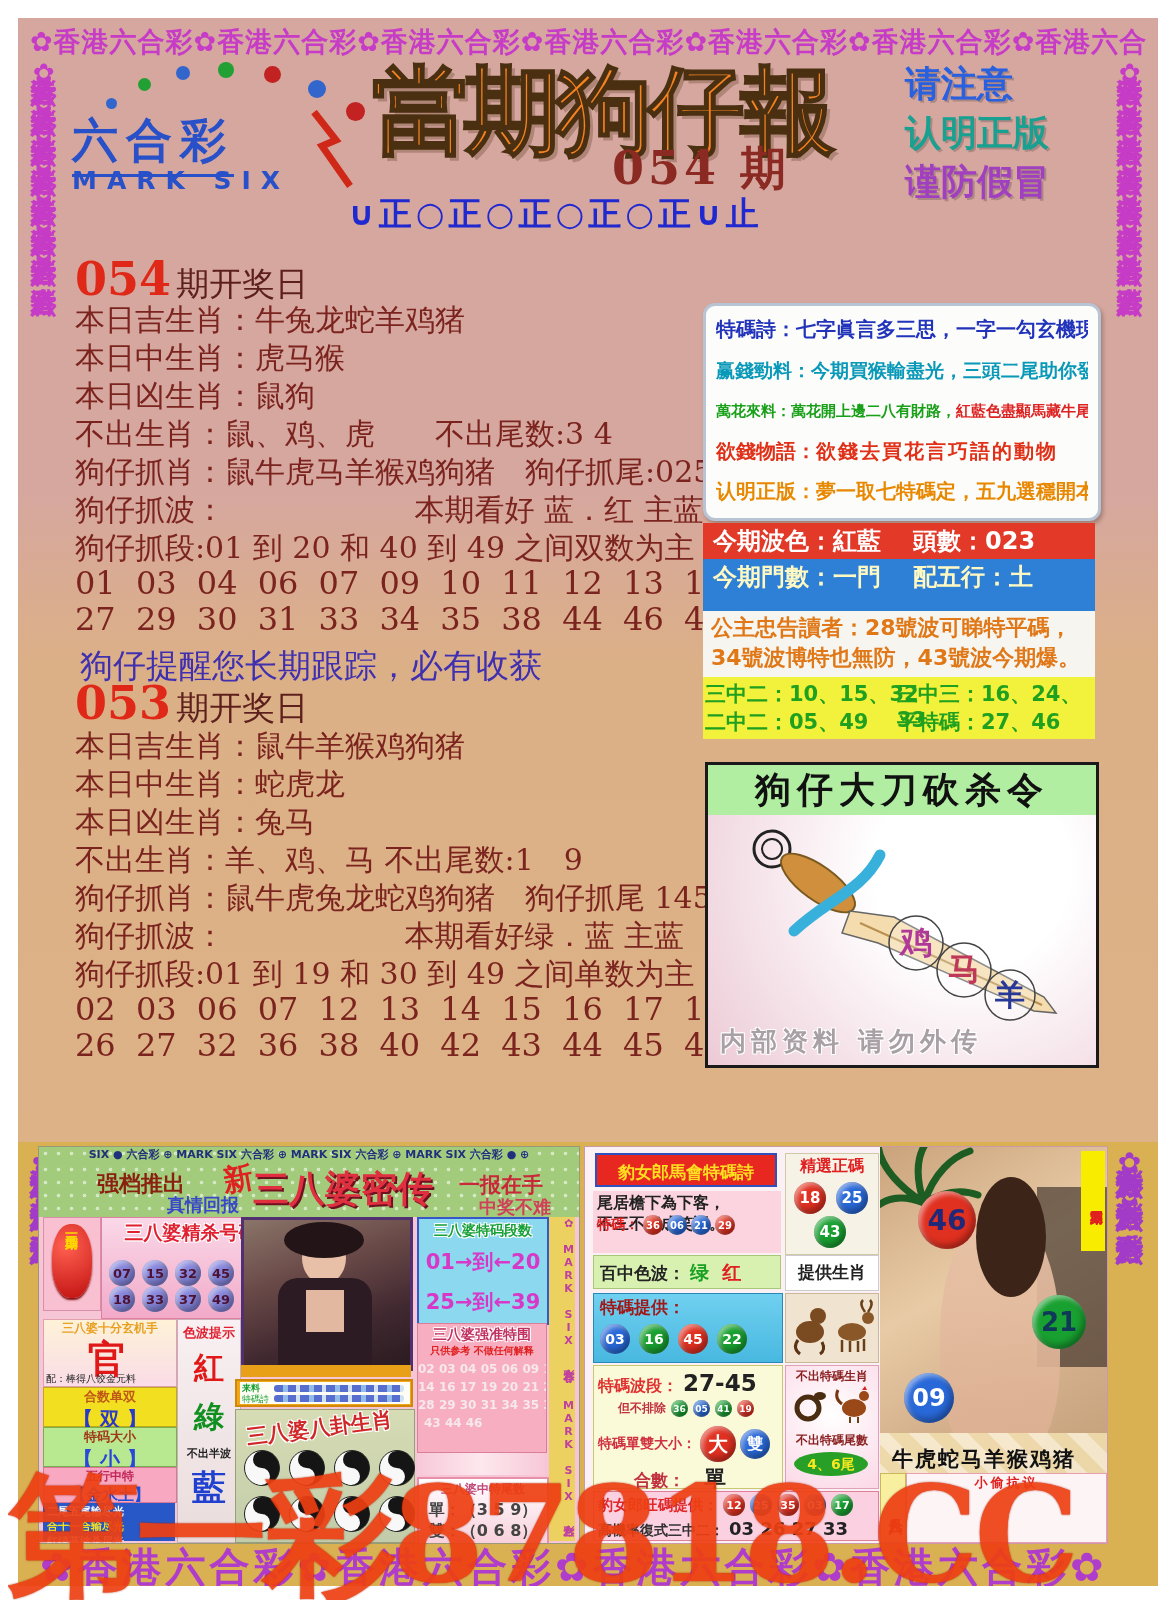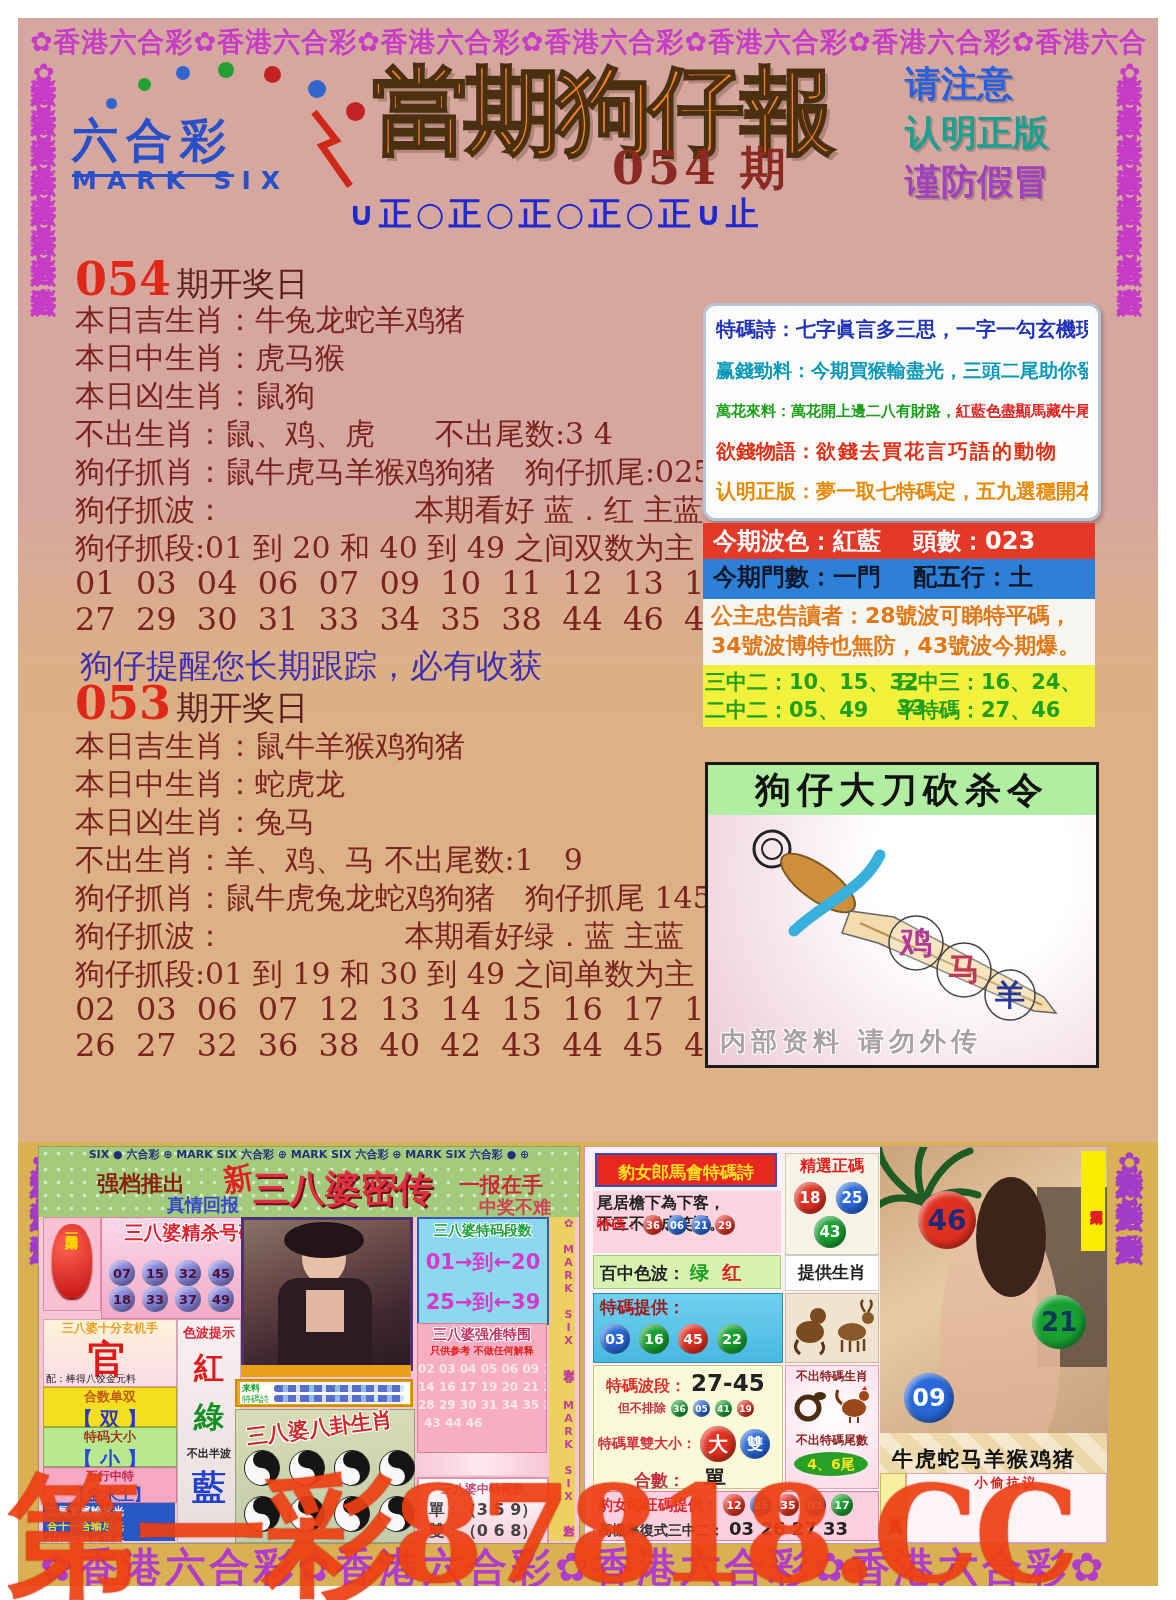--- a/index.html
+++ b/index.html
@@ -121,21 +121,21 @@
     <div class="nowrap" style="position:absolute;left:10px;top:172px;width:372px;font-size:20px;font-weight:bold;">
       <span style="color:#e88800;">认明正版：</span><span style="color:#e88800;">夢一取七特碼定，五九選穩開本期</span>
     </div>
   </div>
 
   <div class="abs" style="left:703px;top:523px;width:392px;">
     <div style="position:relative;height:36px;background:#e23928;color:#fff;font-weight:bold;font-size:24px;line-height:36px;">
       <span style="position:absolute;left:10px;">今期波色：紅藍</span>
       <span style="position:absolute;left:210px;">頭數：023</span>
     </div>
-    <div style="position:relative;height:40px;background:#2e7fd6;color:#0f172a;font-weight:bold;font-size:24px;line-height:36px;">
+    <div style="position:relative;height:52px;background:#2e7fd6;color:#fef9c3;font-weight:bold;font-size:24px;line-height:36px;">
       <span style="position:absolute;left:10px;">今期門數：一門</span>
       <span style="position:absolute;left:210px;">配五行：土</span>
     </div>
     <div style="position:relative;height:66px;background:#f7f5ef;color:#e07818;font-weight:bold;font-size:22px;padding:2px 8px;box-sizing:border-box;">
       <div class="nowrap">公主忠告讀者：28號波可睇特平碼，</div>
       <div class="nowrap">34號波博特也無防，43號波今期爆。</div>
     </div>
     <div style="position:relative;height:62px;background:#f2f23c;color:#1fa01f;font-weight:bold;font-size:21px;padding:3px 2px;box-sizing:border-box;">
       <div style="position:relative;height:28px;">
         <span style="position:absolute;left:0;">三中二：10、15、32</span>
@@ -345,21 +345,21 @@
       </svg>
       <svg width="46" height="60" viewBox="0 0 46 60" style="position:absolute;left:46px;top:4px;">
         <ellipse cx="20" cy="34" rx="14" ry="9" fill="#8a5828"></ellipse>
         <circle cx="36" cy="20" r="6" fill="#8a5828"></circle>
         <path d="M36,14 q6,-8 2,-12 M33,14 q-6,-8 -2,-12" stroke="#6a4018" stroke-width="2.5" fill="none"></path>
         <path d="M10,42 v12 M18,43 v11 M26,43 v11 M32,41 v12" stroke="#6a4018" stroke-width="2.5"></path>
       </svg>
     </div>
 
     <div style="position:absolute;left:8px;top:218px;width:188px;height:122px;background:#fafad8;border:1px solid #c8c870;">
-      <div style="padding:4px 0 0 12px;">
+      <div style="padding:4px 0 0 4px;">
         <span style="font-size:16px;font-weight:bold;color:#e03030;">特碼波段：</span>
         <span style="font-size:23px;font-weight:bold;color:#222;">27-45</span>
       </div>
       <div style="position:absolute;left:24px;top:34px;display:flex;align-items:center;gap:5px;">
         <span style="font-size:12px;font-weight:bold;color:#c03040;">但不排除</span>
         <span class="ball gb" style="width:17px;height:17px;font-size:9px;">36</span>
         <span class="ball bb" style="width:17px;height:17px;font-size:9px;">05</span>
         <span class="ball gb" style="width:17px;height:17px;font-size:9px;">41</span>
         <span class="ball rb" style="width:17px;height:17px;font-size:9px;">19</span>
       </div>

